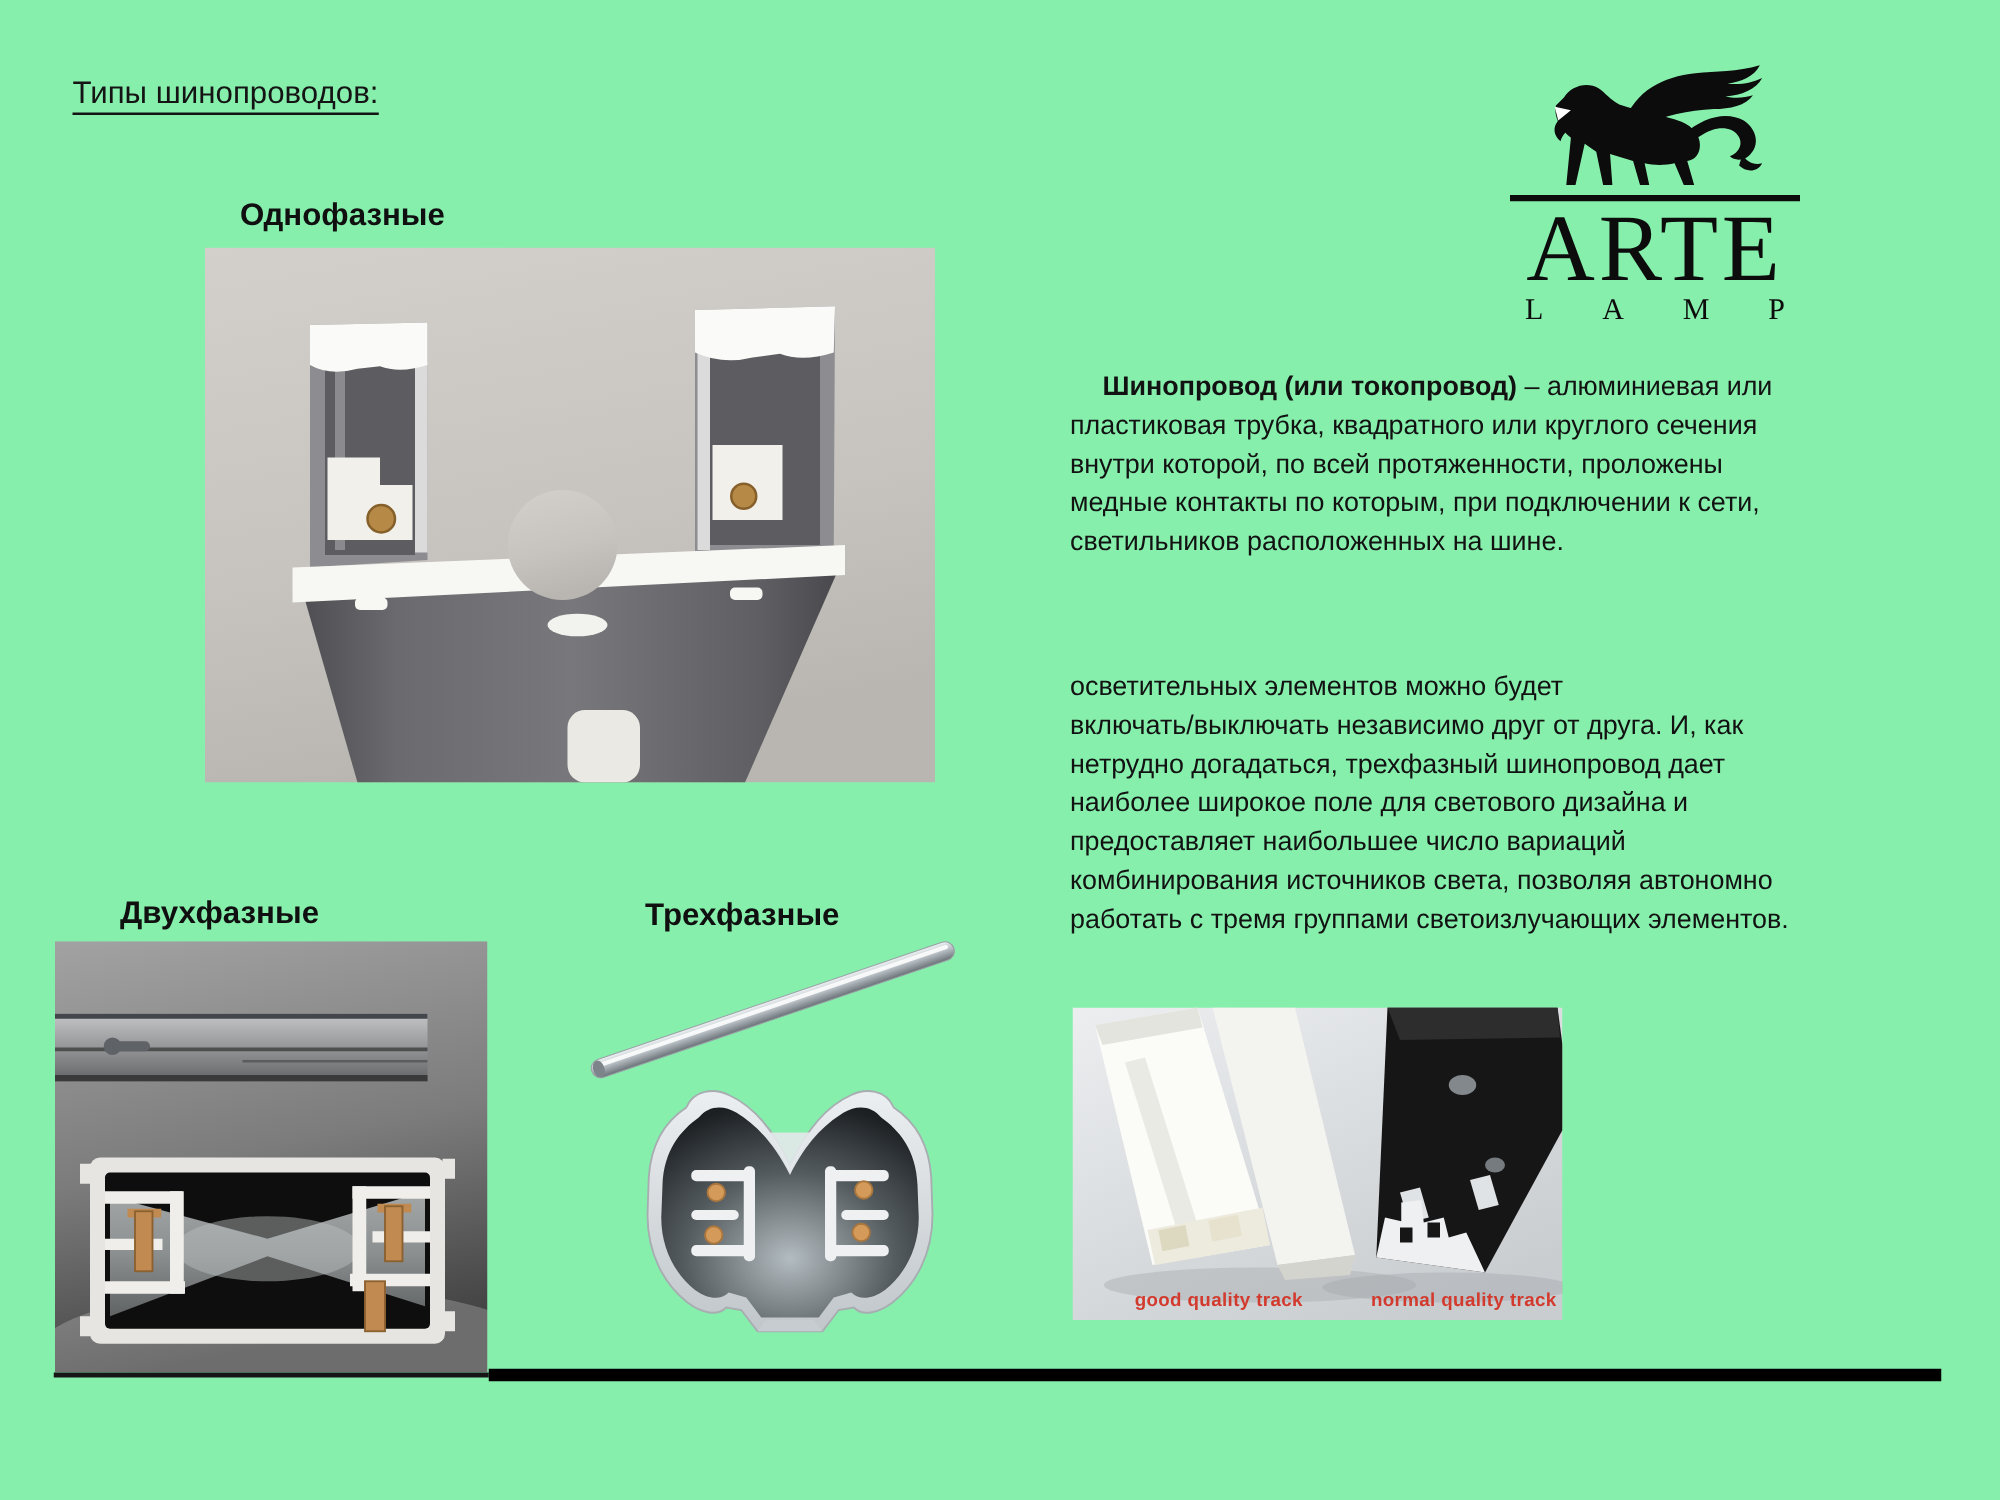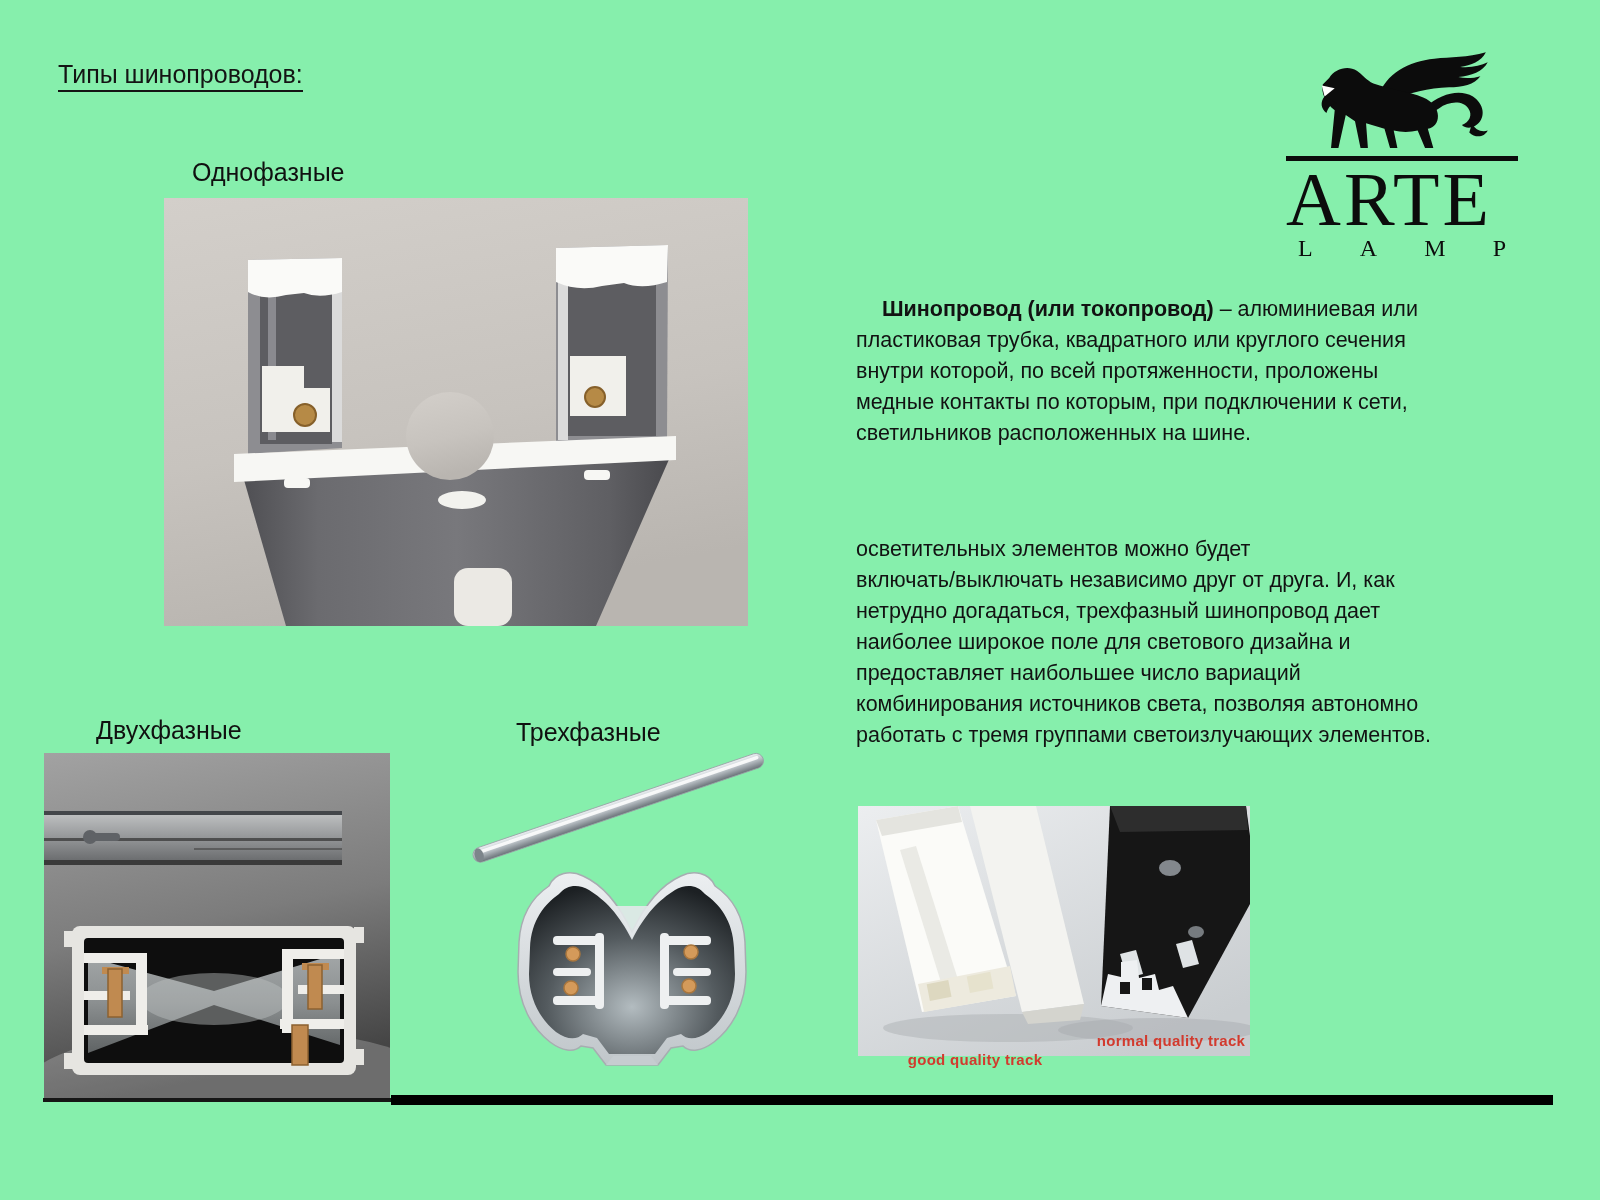--- a/index.html
+++ b/index.html
@@ -5,38 +5,38 @@
   html,body{margin:0;padding:0;background:#ffffff;}
   .slide{
     position:relative;width:1600px;height:1200px;background:#86efac;overflow:hidden;
     font-family:"Liberation Sans", sans-serif;color:#171717;
   }
   .abs{position:absolute;}
   .heading{
     left:58px;top:60px;font-size:25px;color:#141414;
     border-bottom:2px solid #141414;padding-bottom:1px;display:inline-block;
   }
-  .ph-label{font-weight:normal;font-size:25px;color:#101010;white-space:nowrap;}
+  .ph-label{font-weight:bold;font-size:25px;color:#101010;white-space:nowrap;}
   .lbl-single{left:192px;top:158px;}
   .lbl-double{left:96px;top:716px;}
   .lbl-triple{left:516px;top:718px;}
   .photo{display:block;}
   .photo svg{display:block;width:100%;height:100%;}
   .photo1{left:164px;top:198px;width:584px;height:428px;}
   .photo2{left:44px;top:753px;width:346px;height:345px;}
   .photo3{left:455px;top:728px;width:325px;height:345px;}
   .photo4{left:858px;top:806px;width:392px;height:250px;}
   .photo4 .cap{
     position:absolute;width:190px;text-align:center;top:226px;
     font-size:15px;font-weight:bold;color:#d23a2e;letter-spacing:0.3px;white-space:nowrap;
   }
-  .cap-good{left:22px;margin-top:19px;}
+  .cap-good{left:22px;}
   .cap-normal{left:218px;}
   
-  .logo{left:1286px;top:50px;width:232px;text-align:left;}
+  .logo{left:1208px;top:50px;width:232px;text-align:center;}
   .logo .lion{width:212px;height:104px;margin:0 auto;display:block;}
   .logo-rule{height:5px;background:#0c0c0c;width:232px;margin-top:2px;}
   .logo-arte{
     font-family:"Liberation Serif", serif;font-size:76px;line-height:80px;
     color:#0c0c0c;letter-spacing:3px;margin-top:-2px;white-space:nowrap;
   }
   .logo-lamp{
     display:flex;justify-content:space-between;padding:0 12px;margin-top:-4px;
     font-family:"Liberation Serif", serif;font-size:24px;color:#0c0c0c;
   }

